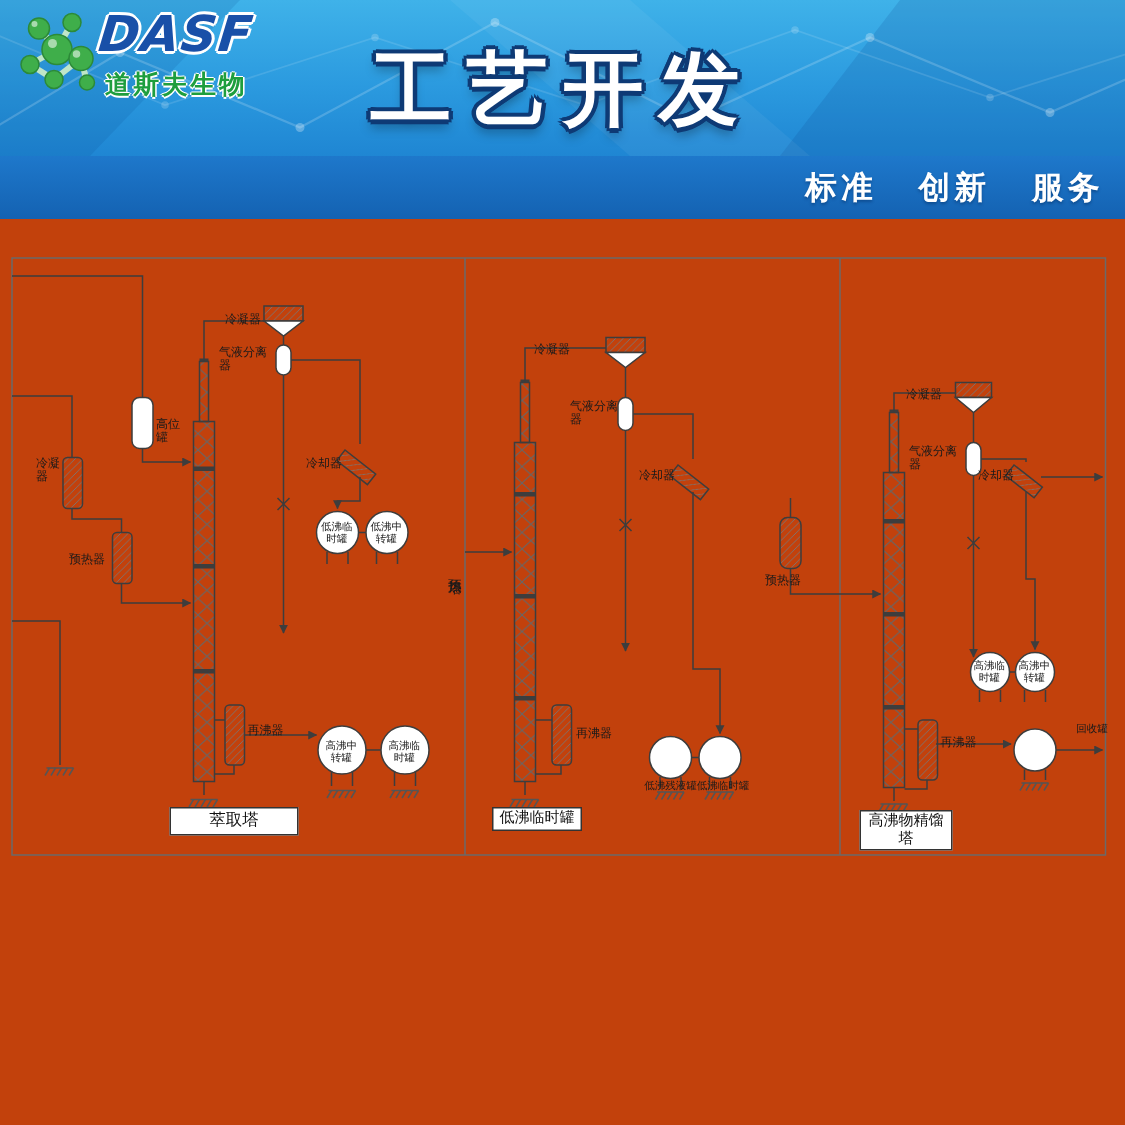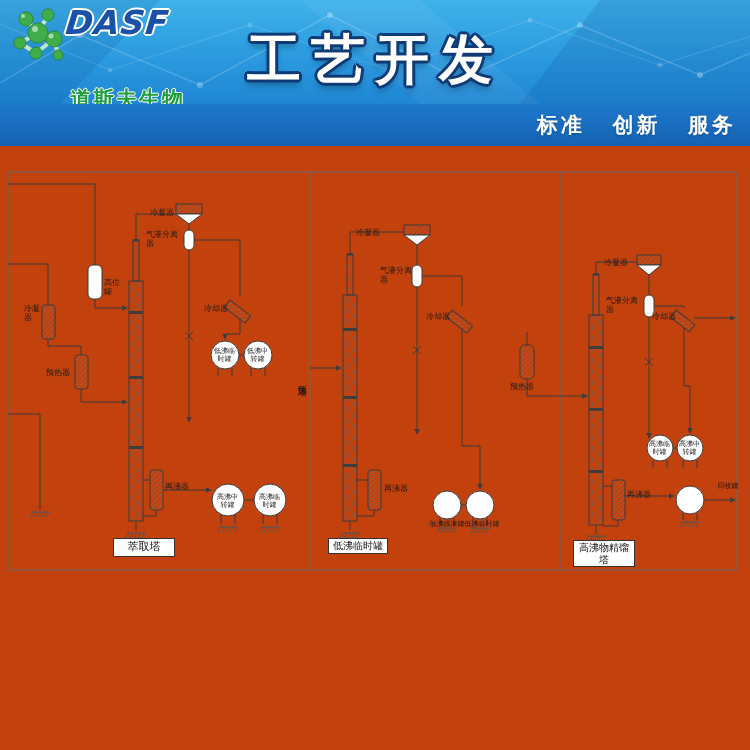--- a/index.html
+++ b/index.html
@@ -39,35 +39,34 @@
   .logo { position:absolute; top:3px; left:8px; width:200px; height:72px; }
   .logo-name {
     position:absolute; left:58px; top:0px;
     font-size:33px; font-style:italic; font-weight:900; color:#1950a8;
     letter-spacing:1px; transform:skewX(-6deg);
     text-shadow:-2px 0 0 #fff,2px 0 0 #fff,0 -2px 0 #fff,0 2px 0 #fff,
                 -1px -1px 0 #fff,1px 1px 0 #fff,-1px 1px 0 #fff,1px -1px 0 #fff;
   }
   .logo-sub {
     position:absolute; left:62px; top:42px;
-    font-size:21px; font-weight:700; color:#1e9e3e; letter-spacing:2px;
+    font-size:17px; font-weight:700; color:#1e9e3e; letter-spacing:2px;
     text-shadow:-1px 0 0 #fff,1px 0 0 #fff,0 -1px 0 #fff,0 1px 0 #fff;
-    margin-top:40px;
   }
 
   
   .diagram { position:absolute; top:146px; left:0; width:750px; height:604px; background:#c2410c; }
   .diagram svg { position:absolute; top:0; left:0; }
   .lb { position:absolute; font-size:8px; line-height:1.15; color:#1a1a1a; }
   .ctr { text-align:center; }
   .s7 { font-size:7px; }
   .vert { writing-mode:vertical-rl; font-size:9px; letter-spacing:1px; }
   .tbox {
     position:absolute; border:1px solid #333; background:#fff;
-    text-align:center; font-size:11px; padding:2px 4px; line-height:1.15; color:#111;
+    text-align:center; font-size:11px; padding:2px 16px; line-height:1.15; color:#111;
   }
   .tbox.small { font-size:10px; padding:1px 2px; }
 
   .pipe { stroke:#3d3d3d; stroke-width:1; fill:none; }
   .vessel { fill:#ffffff; stroke:#3d3d3d; stroke-width:1; }
   .hatched { fill:url(#hat); stroke:#3d3d3d; stroke-width:1; }
   .lattice { fill:url(#lat); stroke:#3d3d3d; stroke-width:1; }
   .band { fill:#3d3d3d; stroke:none; }
   .frame { stroke:#6a6a6a; stroke-width:1; fill:none; }
 </style>

